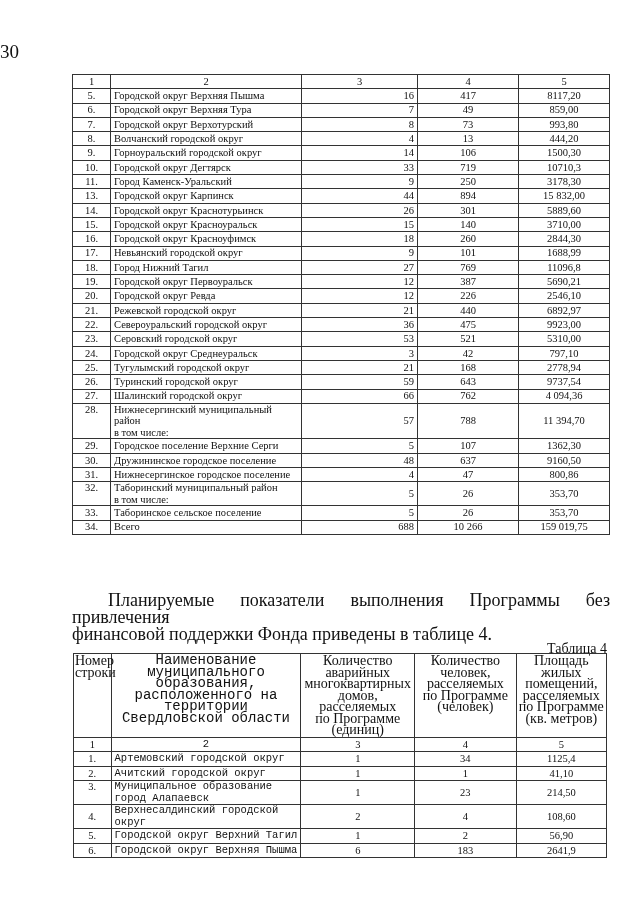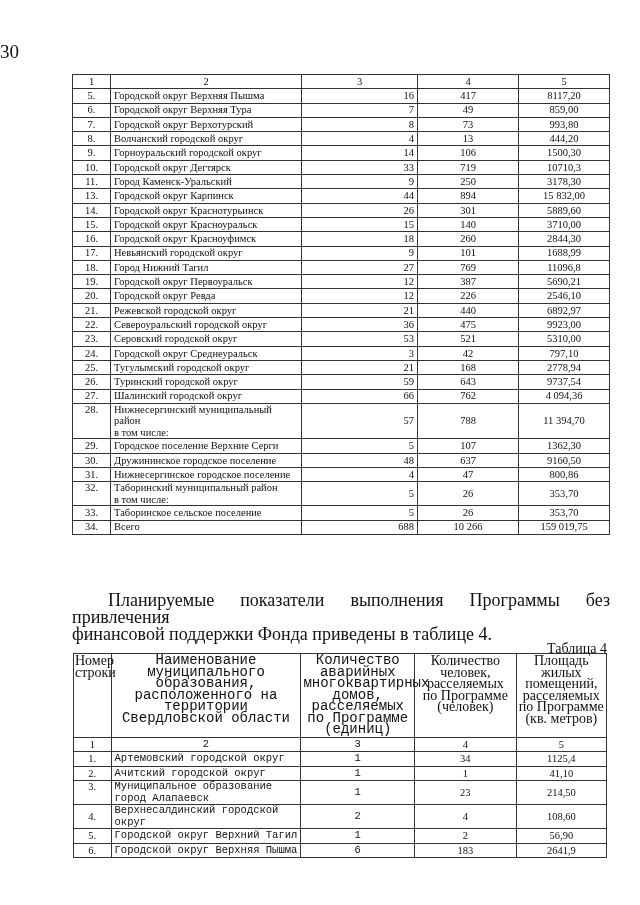--- a/index.html
+++ b/index.html
@@ -22,21 +22,21 @@
           line-height: 17px; text-align: justify; text-align-last: left; }
   .para .indent { display: inline-block; width: 36px; }
   .para-line1 { display: block; text-align: justify; text-align-last: justify; }
   .table-caption { position: absolute; top: 641px; right: 33px; font-size: 14px; }
   .t4 { left: 73px; top: 653px; width: 534px; }
   .t4 th { font-size: 14px; line-height: 11.5px; text-align: center; vertical-align: top;
            height: 62px; padding: 1px 2px; }
   .t4 td { height: 13.5px; }
   .t4 .c1 { width: 34px; text-align: center; }
   .t4 .c2 { width: 182px; text-align: left; font-family: Liberation Mono, monospace; }
-  .t4 .c3 { width: 107px; text-align: center; font-family: Liberation Mono, monospace; }
+  .t4 .c3 { width: 107px; text-align: center; }
   .t4 .c4 { width: 95px; text-align: center; }
   .t4 .c5 { width: 84px; text-align: center; }
   .t4 th.c1, .t4 th.c2 { text-align: center; }
   .t4 th.c1 { padding-left: 1px; padding-right: 1px; }
   .hdr-row td { text-align: center !important; }
 </style>
 </head>
 <body>
 
 <div class="page-number">30</div>

